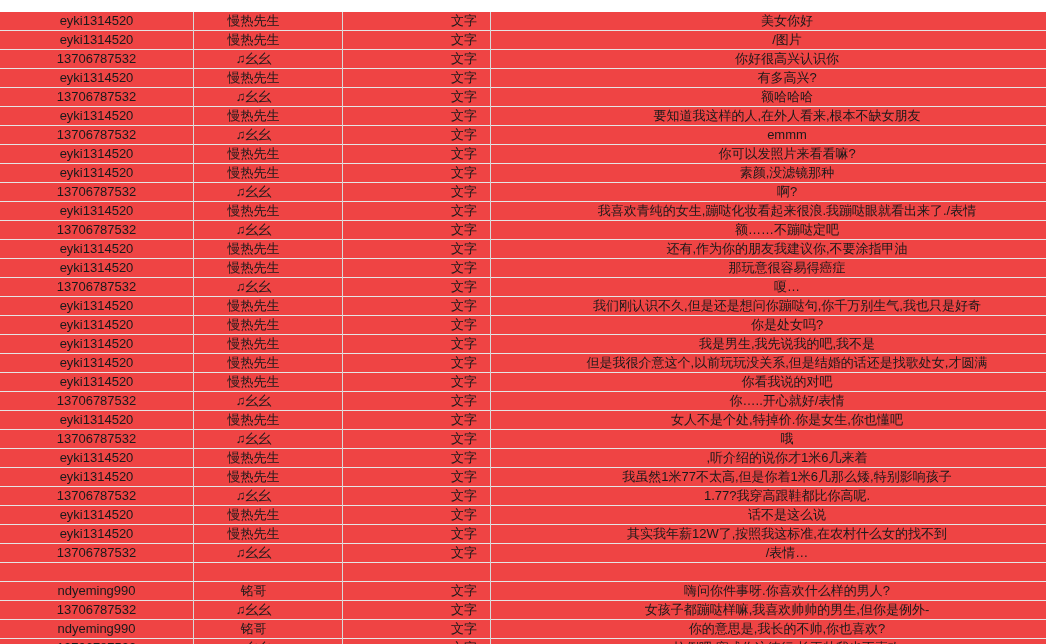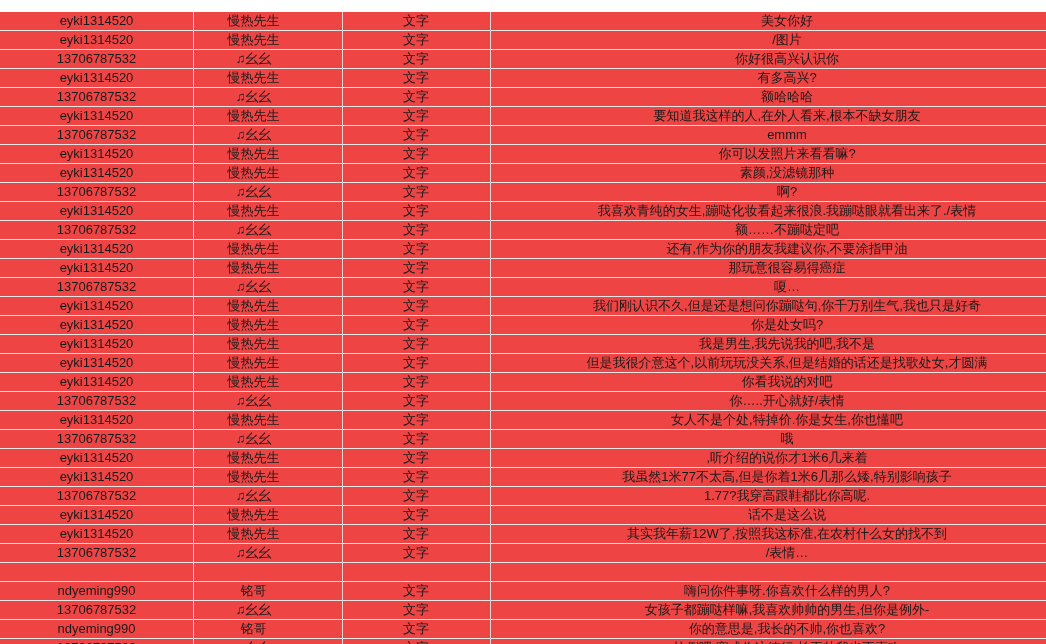--- a/index.html
+++ b/index.html
@@ -42,21 +42,21 @@
     height: 19px;
     line-height: 18px;
     font-size: 13px;
     color: #1a1a1a;
     text-align: center;
     white-space: nowrap;
     overflow: hidden;
   }
   .cell.c0 { left: 0;     width: 193px; }
   .cell.c1 { left: 179px; width: 149px; }
-  .cell.c2 { left: 342px; width: 148px; }
+  .cell.c2 { left: 342px; width: 148px; padding-left: 48px; }
   .cell.c3 { left: 490px; width: 594px; }
   .bottom-strip {
     position: absolute;
     left: 0;
     top: 639px;
     width: 100%;
     height: 5px;
     background: #d5e4f3;
     z-index: 3;
   }

